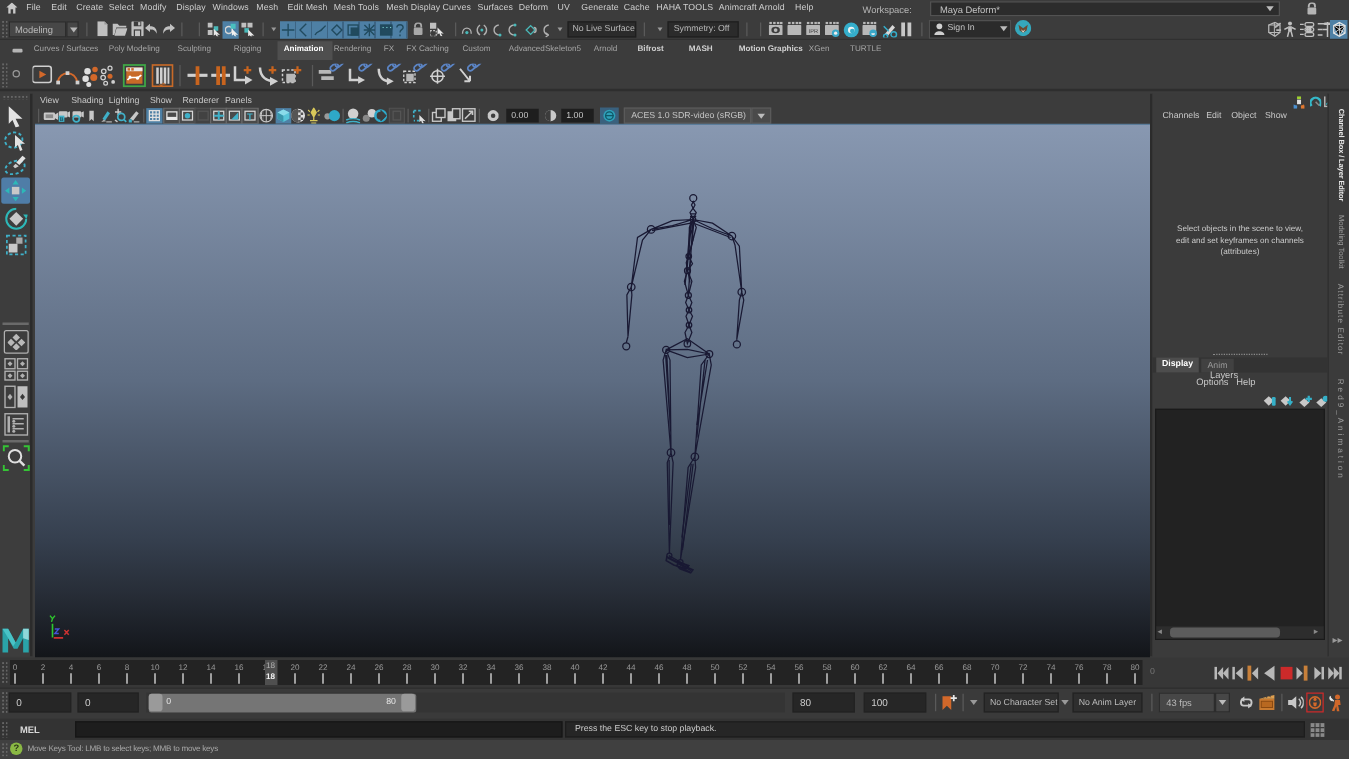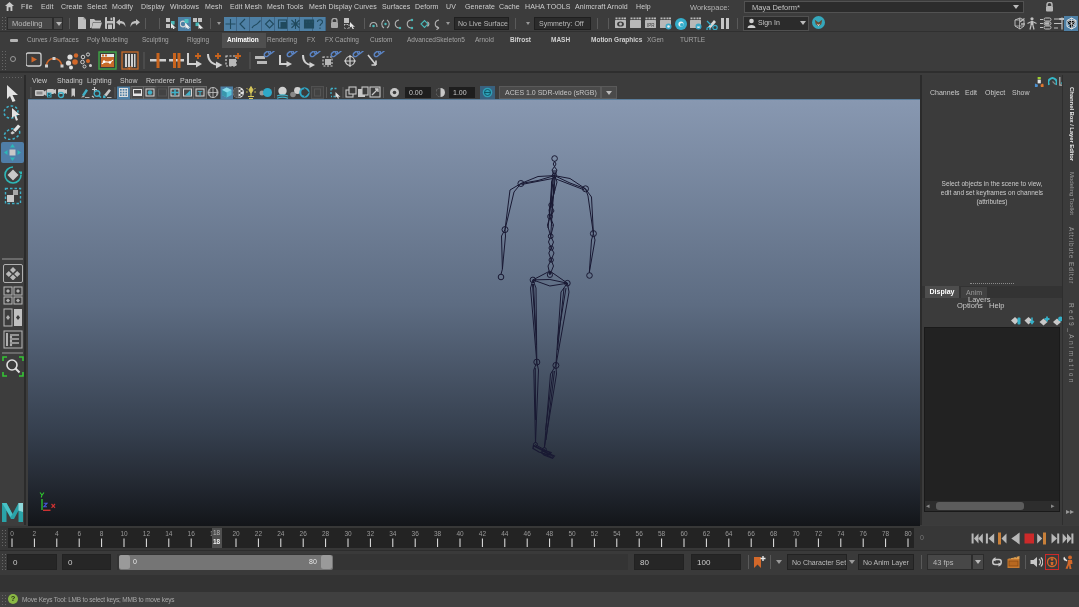--- a/index.html
+++ b/index.html
@@ -1019,20 +1019,33 @@
         <path d="M3.5 6 L6.5 6 L6 9 L4 9 Z" fill="#d2682a"></path>
       </svg>
   <svg class="abs" style="left:1063px;top:5px;" width="13" height="15" viewBox="0 0 13 15">
         <circle cx="7" cy="2.5" r="2" fill="#d2682a"></circle>
         <path d="M5 5 L9 5 L9.5 9 L7.5 9 L8.5 14 L6.5 14 L6 10 L4.5 14 L2.5 13.5 L4.5 9 Z" fill="#d2682a"></path>
         <path d="M1 3 L4 6 M1.5 2 C0.5 3.5 1 5 2.5 5.5" stroke="#e8e8e8" stroke-width="1.1" fill="none"></path>
       </svg>
 </div>
 
 <div class="abs" style="left:0;top:575px;width:1079px;height:17px;background:#333333;"></div>
+<div id="melrow" class="abs" style="left:0;top:575px;width:1079px;height:17px;">
+  <div class="abs grip" style="left:1px;top:2px;width:5px;height:13px;"></div>
+  <div class="abs" style="left:16px;top:4px;font-size:7.5px;font-weight:bold;color:#d8d8d8;">MEL</div>
+  <div class="abs" style="left:60px;top:2px;width:390px;height:13px;background:#1d1d1d;border:1px solid #161616;"></div>
+  <div class="abs" style="left:452px;top:2px;width:592px;height:13px;background:#262626;border:1px solid #1d1d1d;"></div>
+  <div class="abs" style="left:460px;top:5px;font-size:7px;color:#cccccc;">Press the ESC key to stop playback.</div>
+  <svg class="abs" style="left:1048px;top:3px;" width="12" height="12" viewBox="0 0 12 12">
+        <rect x="0.5" y="0.5" width="11" height="11" fill="#8a8a8a"></rect>
+        <g stroke="#3a3a3a" stroke-width="1">
+          <path d="M0.5 4 L11.5 4 M0.5 8 L11.5 8 M4 0.5 L4 11.5 M8 0.5 L8 11.5"></path>
+        </g>
+      </svg>
+</div>
 
 <div class="abs" style="left:0;top:592px;width:1079px;height:15px;background:#404040;"></div>
 <div id="helprow" class="abs" style="left:0;top:592px;width:1079px;height:15px;">
   <div class="abs grip" style="left:1px;top:2px;width:5px;height:11px;"></div>
   <div class="abs" style="left:8px;top:2px;width:10px;height:10px;background:#8ab844;border-radius:50%;color:#2a3318;font-size:7.5px;font-weight:bold;text-align:center;line-height:10px;">?</div>
   <div class="abs" style="left:22px;top:4px;font-size:6.5px;letter-spacing:-0.2px;color:#a8a8a8;">Move Keys Tool: LMB to select keys; MMB to move keys</div>
 </div>
 
 </div>
 

